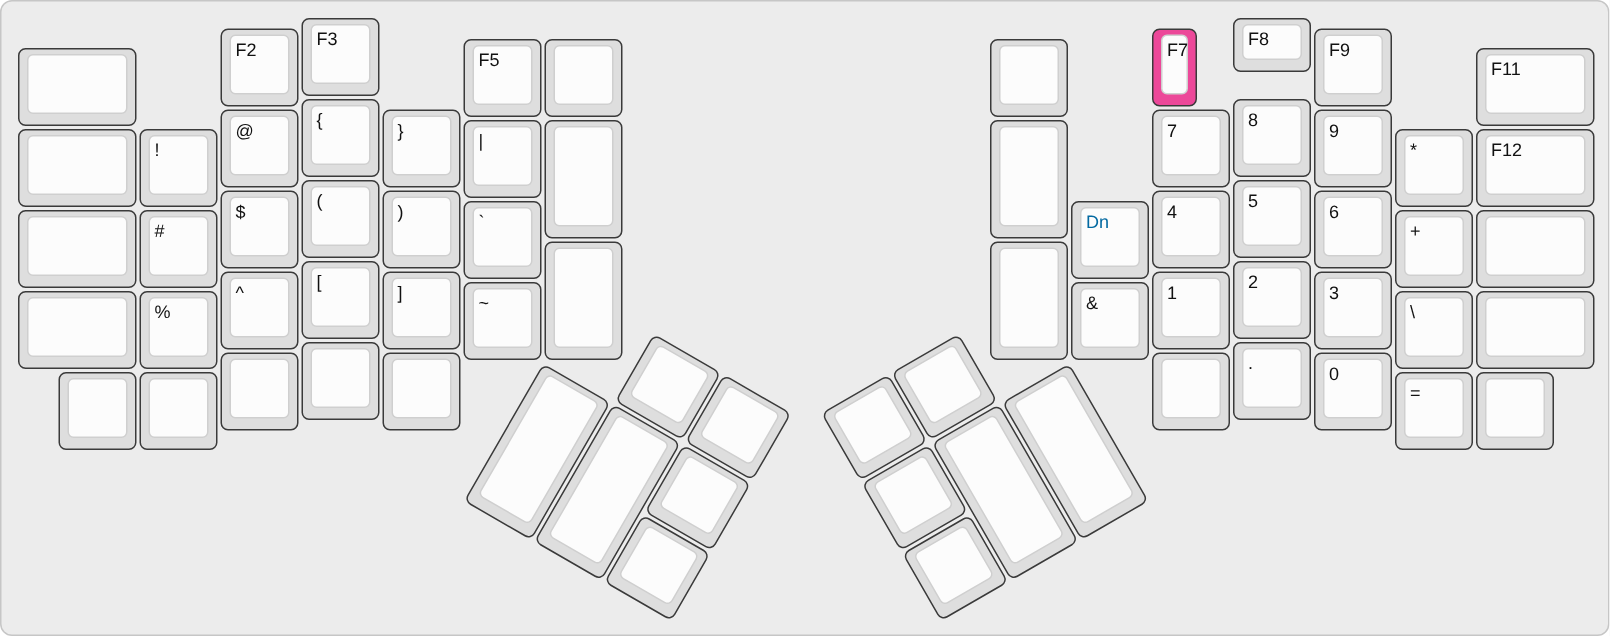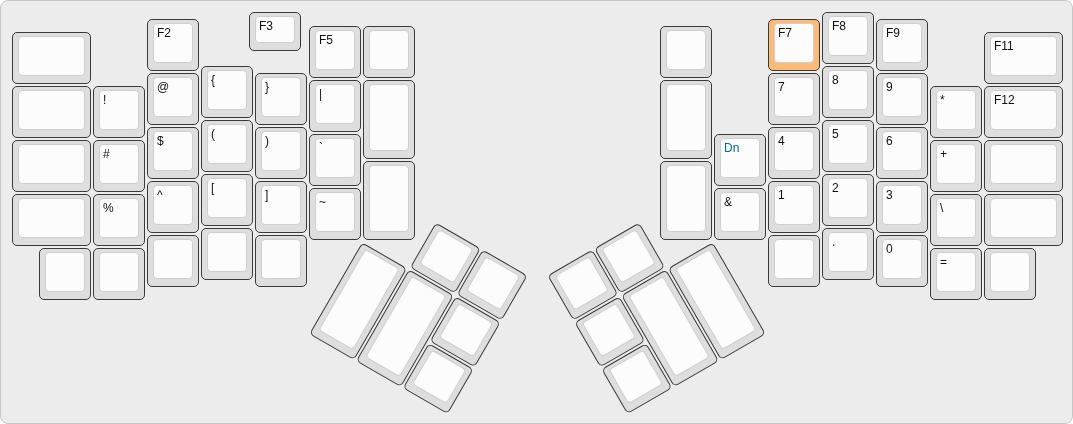--- a/index.html
+++ b/index.html
@@ -93,21 +93,21 @@
         <span class="keylabel" style="color: rgb(17, 17, 17);">$</span>
       </div>
       <div class="key" style="left: 146px; top: 179.75px; width: 52px; height: 52px; background: rgb(222, 222, 222); border-color: rgb(58, 58, 58);">
         <div class="keytop" style="background: rgb(252, 252, 252); border-color: rgb(207, 207, 207);"></div>
         <span class="keylabel" style="color: rgb(17, 17, 17);">^</span>
       </div>
       <div class="key" style="left: 146px; top: 233.75px; width: 52px; height: 52px; background: rgb(222, 222, 222); border-color: rgb(58, 58, 58);">
         <div class="keytop" style="background: rgb(252, 252, 252); border-color: rgb(207, 207, 207);"></div>
         <span class="keylabel" style="color: rgb(17, 17, 17);"></span>
       </div>
-      <div class="key" style="left: 200px; top: 11px; width: 52px; height: 39px; background: rgb(222, 222, 222); border-color: rgb(58, 58, 58); margin-left: 48px;">
+      <div class="key" style="left: 200px; top: 11px; width: 52px; height: 52px; background: rgb(222, 222, 222); border-color: rgb(58, 58, 58);">
         <div class="keytop" style="background: rgb(252, 252, 252); border-color: rgb(207, 207, 207);"></div>
         <span class="keylabel" style="color: rgb(17, 17, 17);">F3</span>
       </div>
       <div class="key" style="left: 200px; top: 65px; width: 52px; height: 52px; background: rgb(222, 222, 222); border-color: rgb(58, 58, 58);">
         <div class="keytop" style="background: rgb(252, 252, 252); border-color: rgb(207, 207, 207);"></div>
         <span class="keylabel" style="color: rgb(17, 17, 17);">{</span>
       </div>
       <div class="key" style="left: 200px; top: 119px; width: 52px; height: 52px; background: rgb(222, 222, 222); border-color: rgb(58, 58, 58);">
         <div class="keytop" style="background: rgb(252, 252, 252); border-color: rgb(207, 207, 207);"></div>
         <span class="keylabel" style="color: rgb(17, 17, 17);">(</span>
@@ -177,41 +177,41 @@
         <span class="keylabel" style="color: rgb(17, 17, 17);"></span>
       </div>
       <div class="key" style="left: 713px; top: 132.5px; width: 52px; height: 52px; background: rgb(222, 222, 222); border-color: rgb(58, 58, 58);">
         <div class="keytop" style="background: rgb(252, 252, 252); border-color: rgb(207, 207, 207);"></div>
         <span class="keylabel" style="color: #0369a1;">Dn</span>
       </div>
       <div class="key" style="left: 713px; top: 186.5px; width: 52px; height: 52px; background: rgb(222, 222, 222); border-color: rgb(58, 58, 58);">
         <div class="keytop" style="background: rgb(252, 252, 252); border-color: rgb(207, 207, 207);"></div>
         <span class="keylabel" style="color: rgb(17, 17, 17);">&amp;</span>
       </div>
-      <div class="key" style="left: 767px; top: 17.75px; width: 52px; height: 52px; background: #fdba74; border-color: rgb(58, 58, 58); text-align: center;">
+      <div class="key" style="left: 767px; top: 17.75px; width: 30px; height: 52px; background: #ec4899; border-color: rgb(58, 58, 58); text-align: center;">
         <div class="keytop" style="background: rgb(252, 252, 252); border-color: rgb(207, 207, 207);"></div>
         <span class="keylabel" style="color: rgb(17, 17, 17);">F7</span>
       </div>
       <div class="key" style="left: 767px; top: 71.75px; width: 52px; height: 52px; background: rgb(222, 222, 222); border-color: rgb(58, 58, 58);">
         <div class="keytop" style="background: rgb(252, 252, 252); border-color: rgb(207, 207, 207);"></div>
         <span class="keylabel" style="color: rgb(17, 17, 17);">7</span>
       </div>
       <div class="key" style="left: 767px; top: 125.75px; width: 52px; height: 52px; background: rgb(222, 222, 222); border-color: rgb(58, 58, 58);">
         <div class="keytop" style="background: rgb(252, 252, 252); border-color: rgb(207, 207, 207);"></div>
         <span class="keylabel" style="color: rgb(17, 17, 17);">4</span>
       </div>
       <div class="key" style="left: 767px; top: 179.75px; width: 52px; height: 52px; background: rgb(222, 222, 222); border-color: rgb(58, 58, 58);">
         <div class="keytop" style="background: rgb(252, 252, 252); border-color: rgb(207, 207, 207);"></div>
         <span class="keylabel" style="color: rgb(17, 17, 17);">1</span>
       </div>
       <div class="key" style="left: 767px; top: 233.75px; width: 52px; height: 52px; background: rgb(222, 222, 222); border-color: rgb(58, 58, 58);">
         <div class="keytop" style="background: rgb(252, 252, 252); border-color: rgb(207, 207, 207);"></div>
         <span class="keylabel" style="color: rgb(17, 17, 17);"></span>
       </div>
-      <div class="key" style="left: 821px; top: 11px; width: 52px; height: 52px; background: rgb(222, 222, 222); border-color: rgb(58, 58, 58);">
+      <div class="key" style="left: 821px; top: 11px; width: 52px; height: 36px; background: rgb(222, 222, 222); border-color: rgb(58, 58, 58);">
         <div class="keytop" style="background: rgb(252, 252, 252); border-color: rgb(207, 207, 207);"></div>
         <span class="keylabel" style="color: rgb(17, 17, 17);">F8</span>
       </div>
       <div class="key" style="left: 821px; top: 65px; width: 52px; height: 52px; background: rgb(222, 222, 222); border-color: rgb(58, 58, 58);">
         <div class="keytop" style="background: rgb(252, 252, 252); border-color: rgb(207, 207, 207);"></div>
         <span class="keylabel" style="color: rgb(17, 17, 17);">8</span>
       </div>
       <div class="key" style="left: 821px; top: 119px; width: 52px; height: 52px; background: rgb(222, 222, 222); border-color: rgb(58, 58, 58);">
         <div class="keytop" style="background: rgb(252, 252, 252); border-color: rgb(207, 207, 207);"></div>
         <span class="keylabel" style="color: rgb(17, 17, 17);">5</span>

